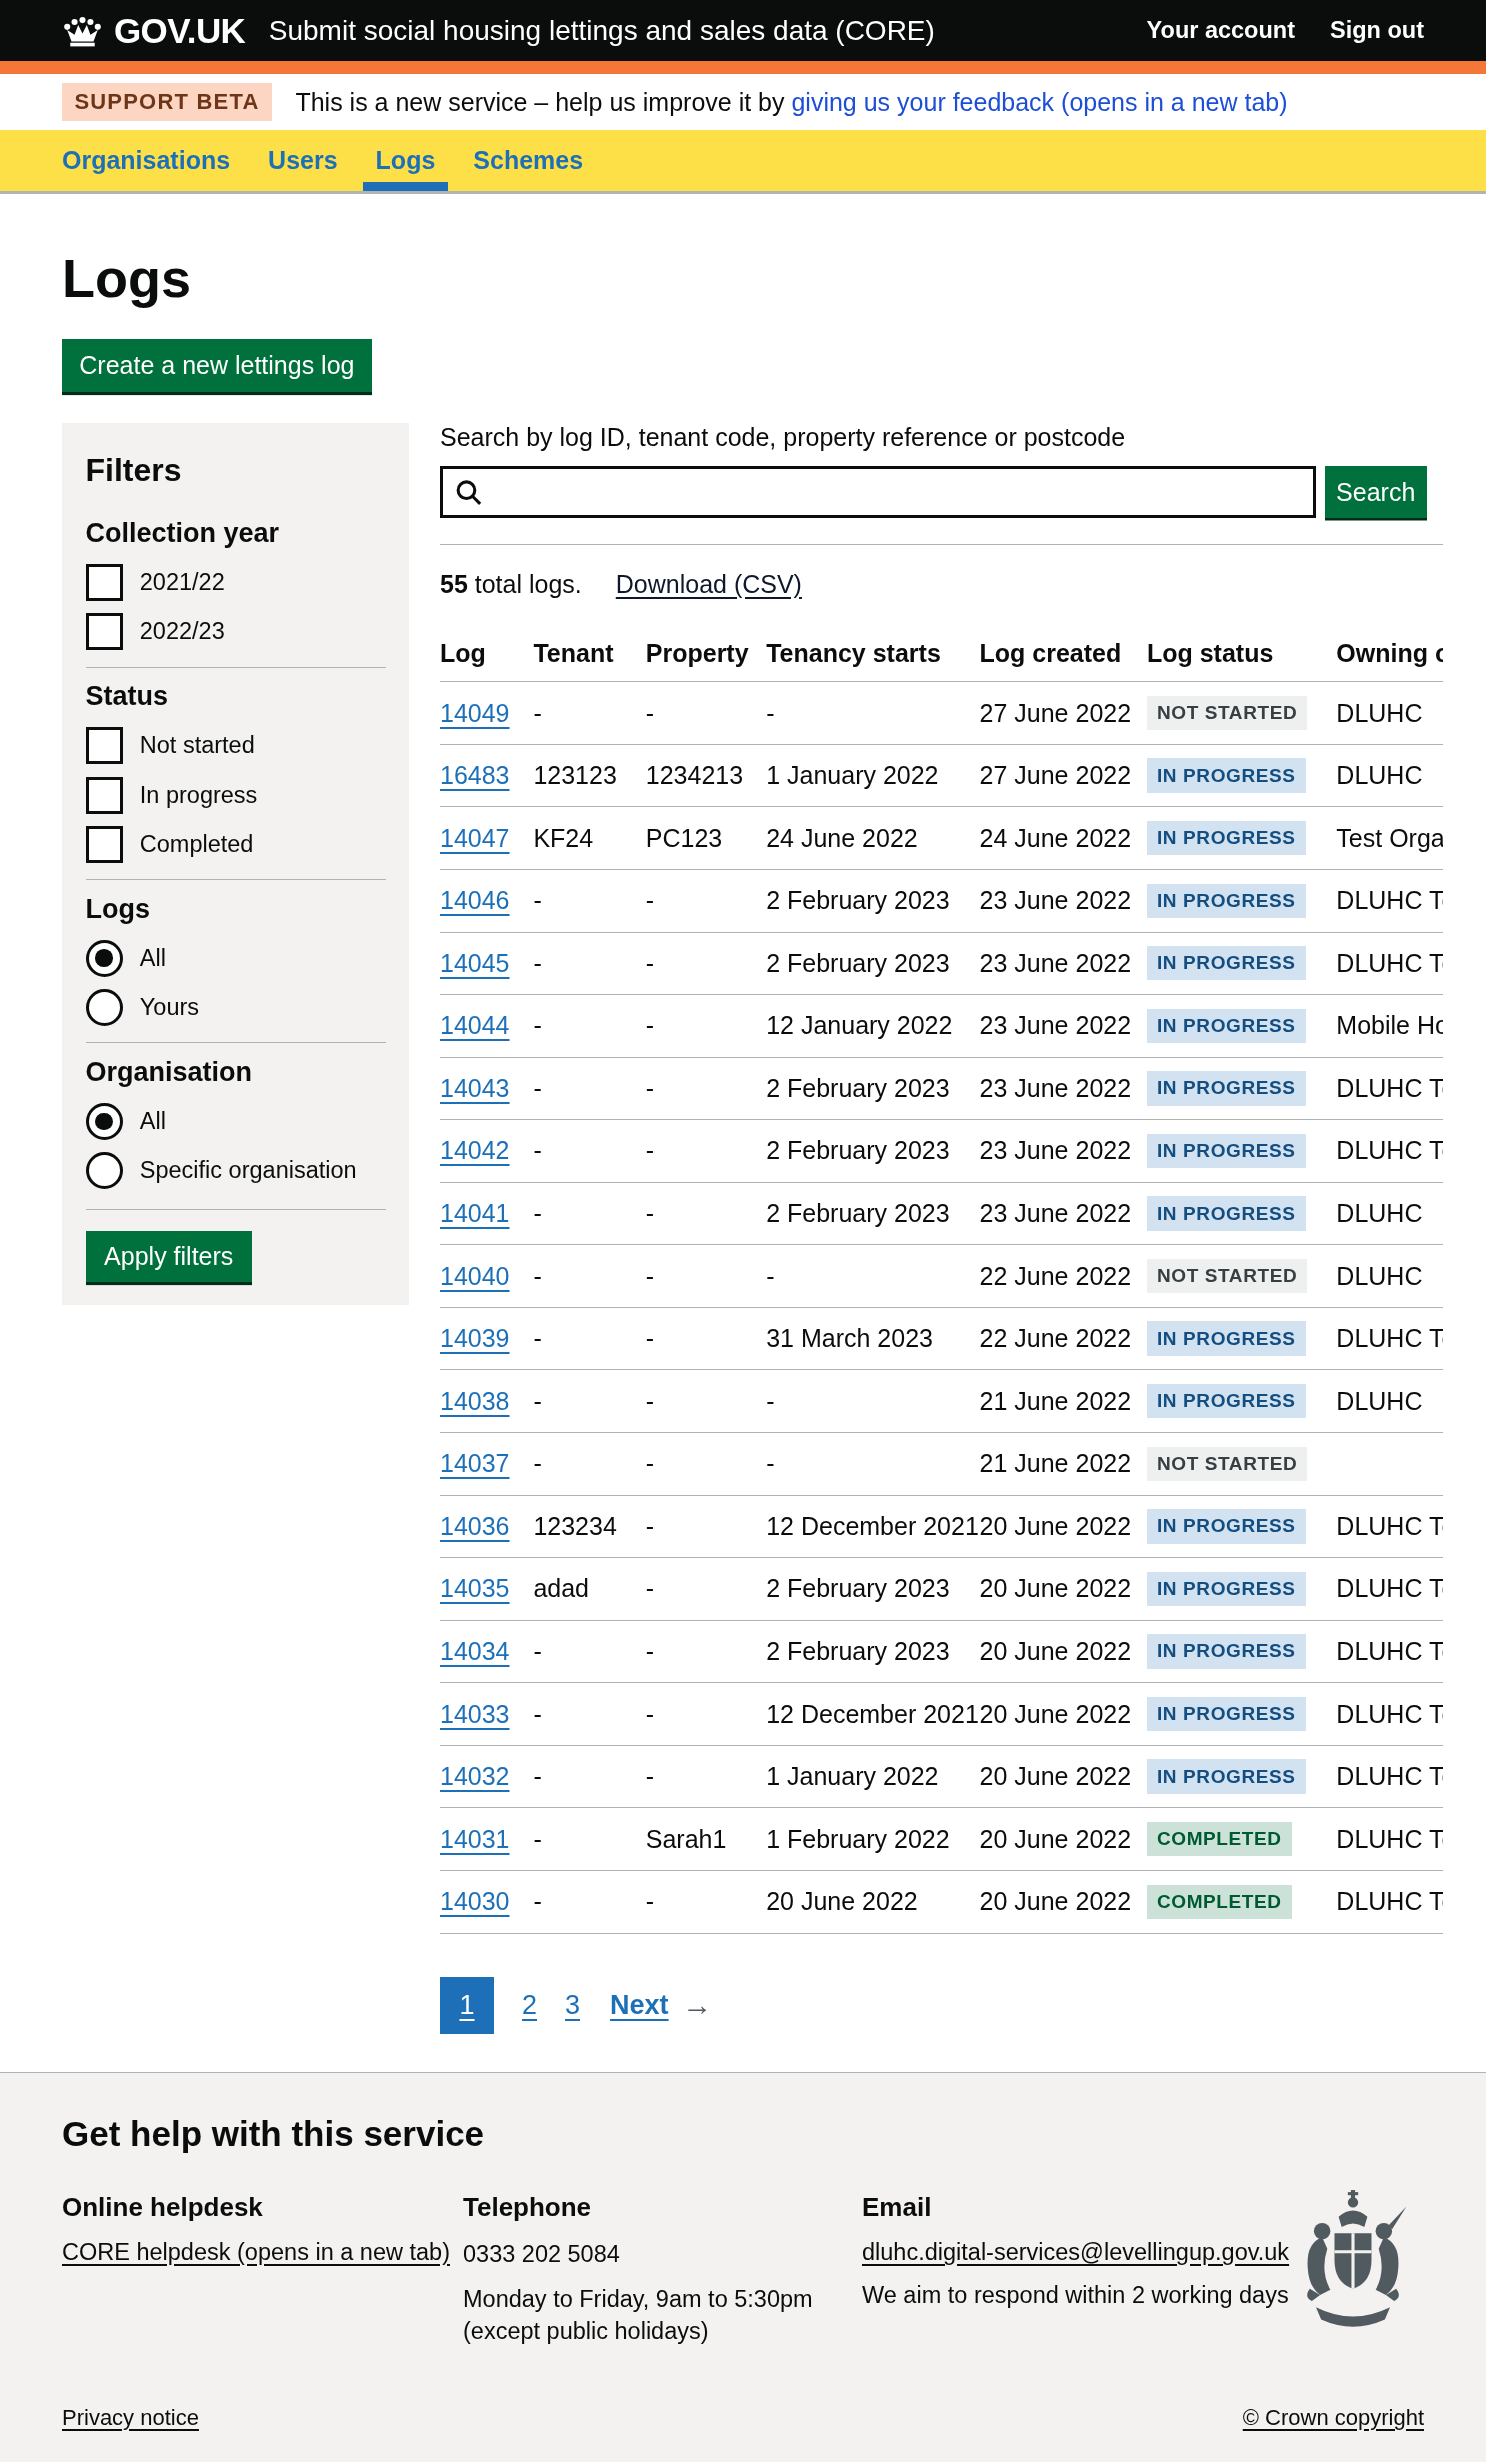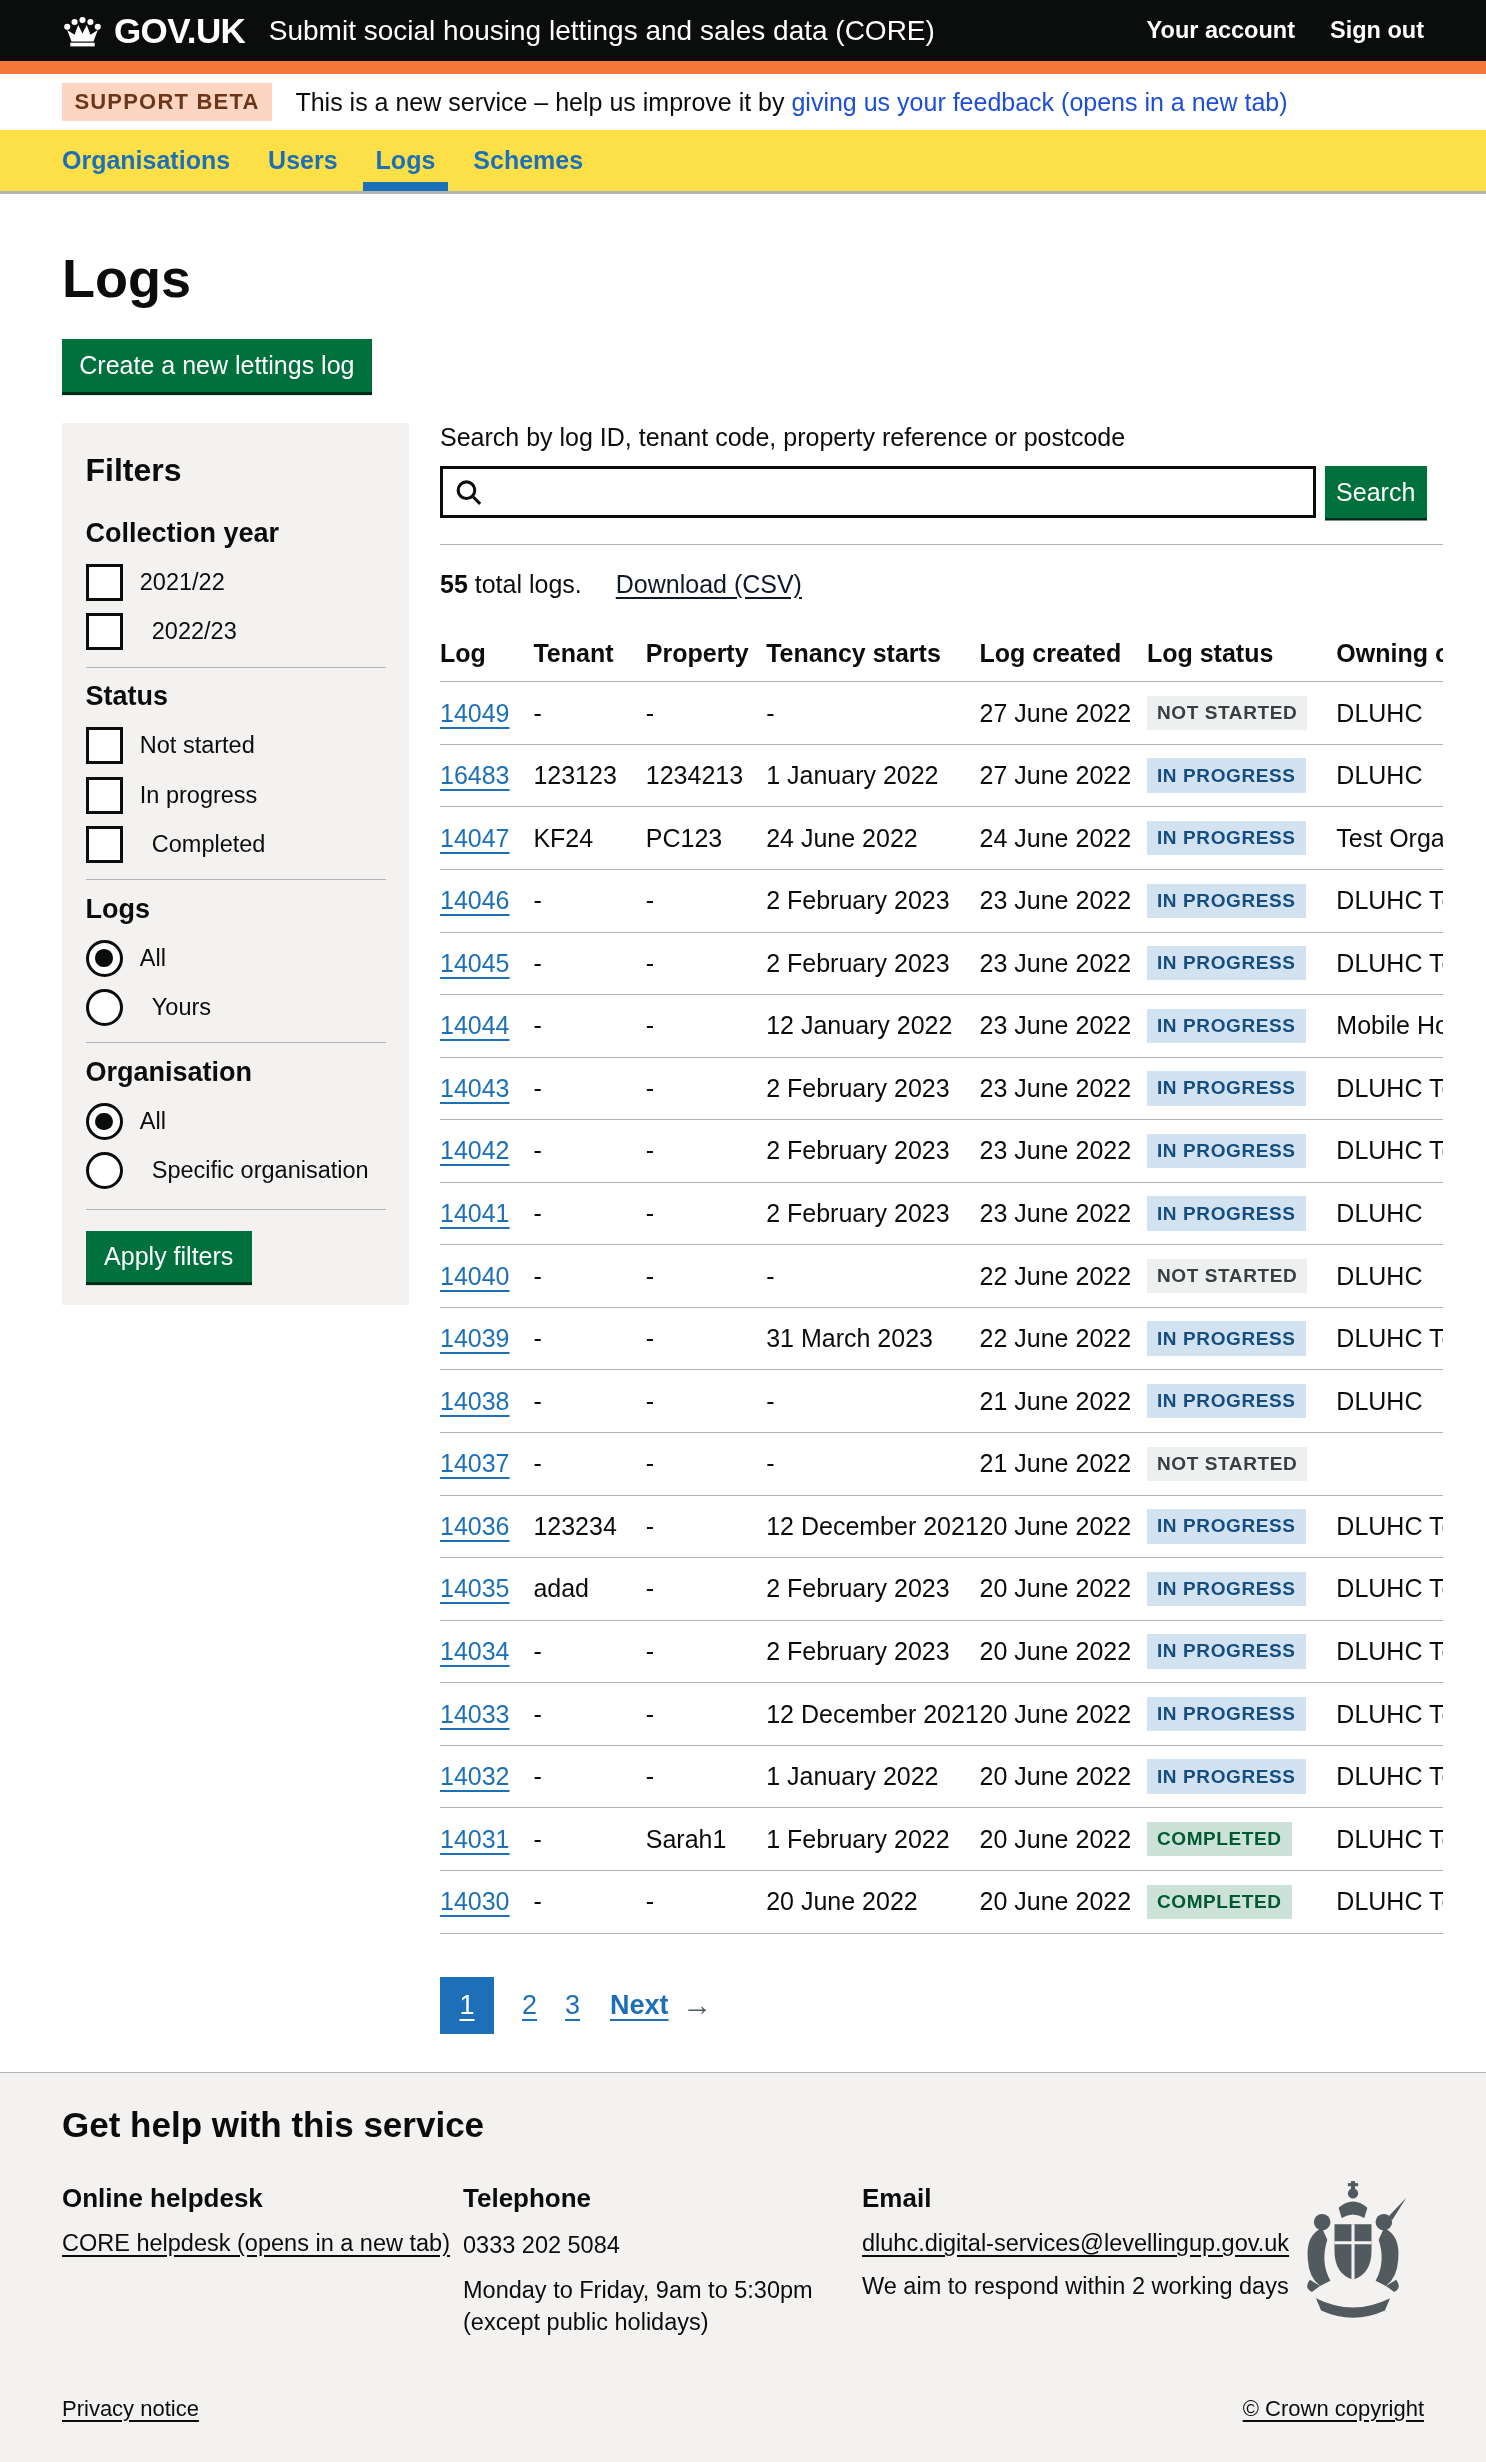--- a/index.html
+++ b/index.html
@@ -53,21 +53,21 @@
 
   .layout{display:flex;align-items:flex-start;}
 
   
   .filters{width:347px;min-width:347px;background:#f3f2f1;padding:23.5px;box-sizing:border-box;margin-right:31px;}
   .filters h2{font-size:32px;font-weight:bold;margin:5px 0 15.5px 0;}
   .filter-group{padding:13.6px 0;border-top:1.2px solid #b1b4b6;}
   .filter-group.first{border-top:none;}
   .filter-group h3{font-size:27px;font-weight:bold;margin:0 0 15px 0;}
   .opt-row{display:flex;align-items:center;margin-bottom:12.4px;}
-  .opt-row:last-child{margin-bottom:2.5px;gap:12px;}
+  .opt-row:last-child{margin-bottom:2.5px;}
   .cb,.rb{
     width:37px;height:37px;box-sizing:border-box;border:3.1px solid #0b0c0c;background:#fff;
     display:inline-block;flex:0 0 auto;
   }
   .rb{border-radius:50%;position:relative;}
   .rb.checked::after{
     content:"";position:absolute;left:50%;top:50%;width:17.3px;height:17.3px;margin:-8.7px 0 0 -8.7px;
     background:#0b0c0c;border-radius:50%;
   }
   .opt-label{font-size:23.5px;margin-left:17.3px;}
@@ -119,21 +119,21 @@
     width:54px;height:57px;background:#1d70b8;color:#fff;font-size:27px;
     display:inline-flex;align-items:center;justify-content:center;text-decoration:underline;text-underline-offset:5px;
   }
   .page-link{color:#1d70b8;font-size:27px;text-decoration:underline;text-underline-offset:5px;margin-left:28px;}
   .next-link{color:#1d70b8;font-size:27px;font-weight:bold;text-decoration:underline;text-underline-offset:5px;margin-left:30px;}
   .next-arrow{color:#505a5f;font-size:30px;margin-left:13.6px;text-decoration:none;}
 
   
   footer{
     background:#f3f2f1;border-top:1.9px solid #b1b4b6;height:391px;box-sizing:border-box;
-    padding-top:32px;
+    padding-top:41px;
   }
   footer .inner{margin:0 62px;position:relative;}
   footer h2{font-size:35px;font-weight:bold;margin:0 0 38px 0;}
   .f-cols{display:flex;position:relative;}
   .f-col1{width:401px;}
   .f-col2{width:399px;}
   .f-col3{flex:1 1 auto;}
   .f-col h3{font-size:26px;font-weight:bold;margin:0 0 16px 0;}
   .f-col a{color:#0b0c0c;text-decoration:underline;text-underline-offset:4.3px;font-size:23.5px;}
   .f-text{font-size:23.5px;margin:13.6px 0 0 0;line-height:1.35;}

